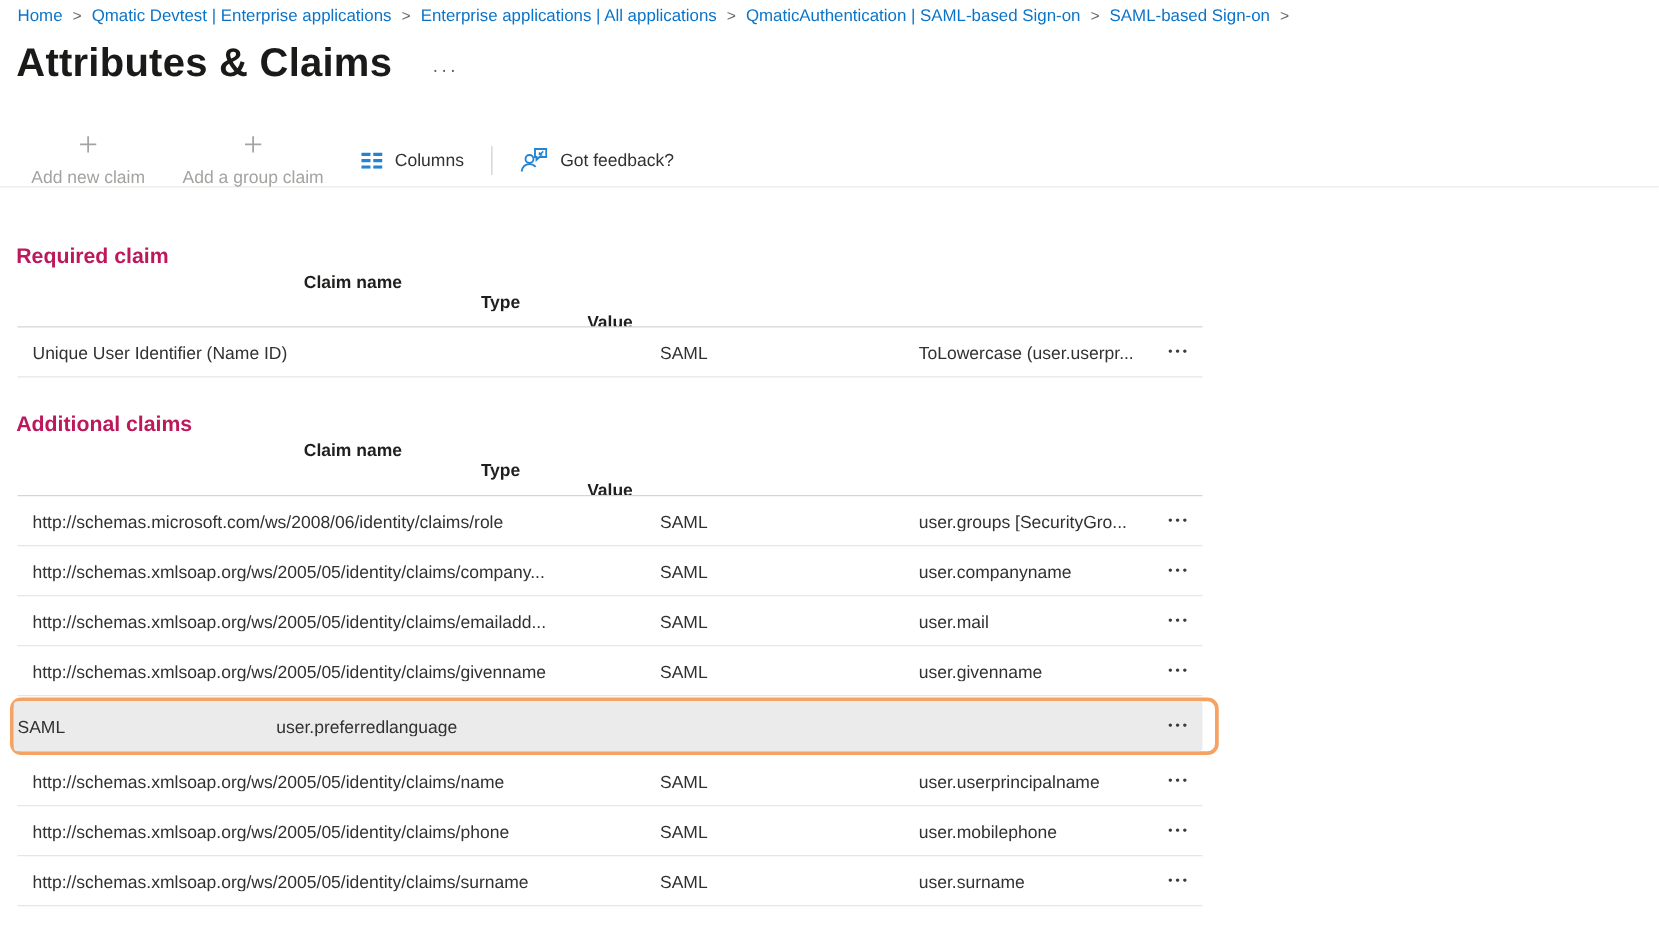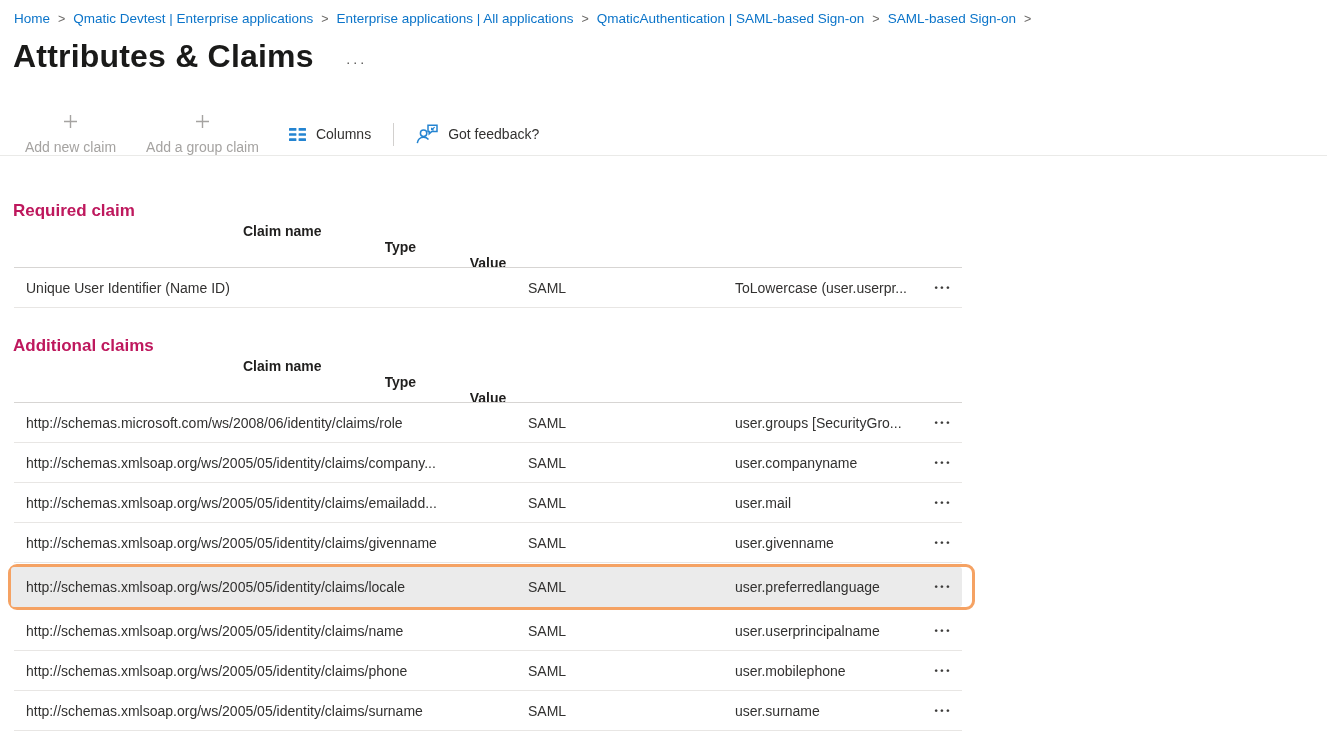--- a/index.html
+++ b/index.html
@@ -7,21 +7,21 @@
   body {
     background: #ffffff;
     font-family: "Liberation Sans", "DejaVu Sans", sans-serif;
     color: #323130;
     overflow: hidden;
   }
 
   
   .breadcrumb {
     display: flex; align-items: center; white-space: nowrap;
-    padding: 11px 0 0 14px; font-size: 13.5px;
+    padding: 5px 0 0 14px; font-size: 13.5px;
   }
   .crumb { color: var(--link-blue); cursor: pointer; }
   .chev  { color: #6a6866; font-size: 12.5px; padding: 0 8px; }
 
   
   .title-row { display: flex; align-items: baseline; padding-left: 13px; margin-top: 12px; }
   .page-title { font-size: 32px; font-weight: 700; color: #1a1a19; letter-spacing: 0.2px; }
   .title-more { margin-left: 32px; color: #5f5e5c; font-size: 15px; letter-spacing: 2px; cursor: pointer; }
 
   
@@ -185,21 +185,20 @@
     <div class="row">
       <div class="c-name">http://schemas.xmlsoap.org/ws/2005/05/identity/claims/givenname</div>
       <div class="c-type">SAML</div>
       <div class="c-value">user.givenname</div>
       <div class="c-more">
         <span class="more-btn">•••</span>
       </div>
     </div>
     <div class="hl-wrap">
       <div class="row">
-        <div class="c-name">http://schemas.xmlsoap.org/ws/2005/05/identity/claims/locale</div>
         <div class="c-type">SAML</div>
         <div class="c-value">user.preferredlanguage</div>
         <div class="c-more">
           <span class="more-btn">•••</span>
         </div>
       </div>
     </div>
     <div class="row">
       <div class="c-name">http://schemas.xmlsoap.org/ws/2005/05/identity/claims/name</div>
       <div class="c-type">SAML</div>

